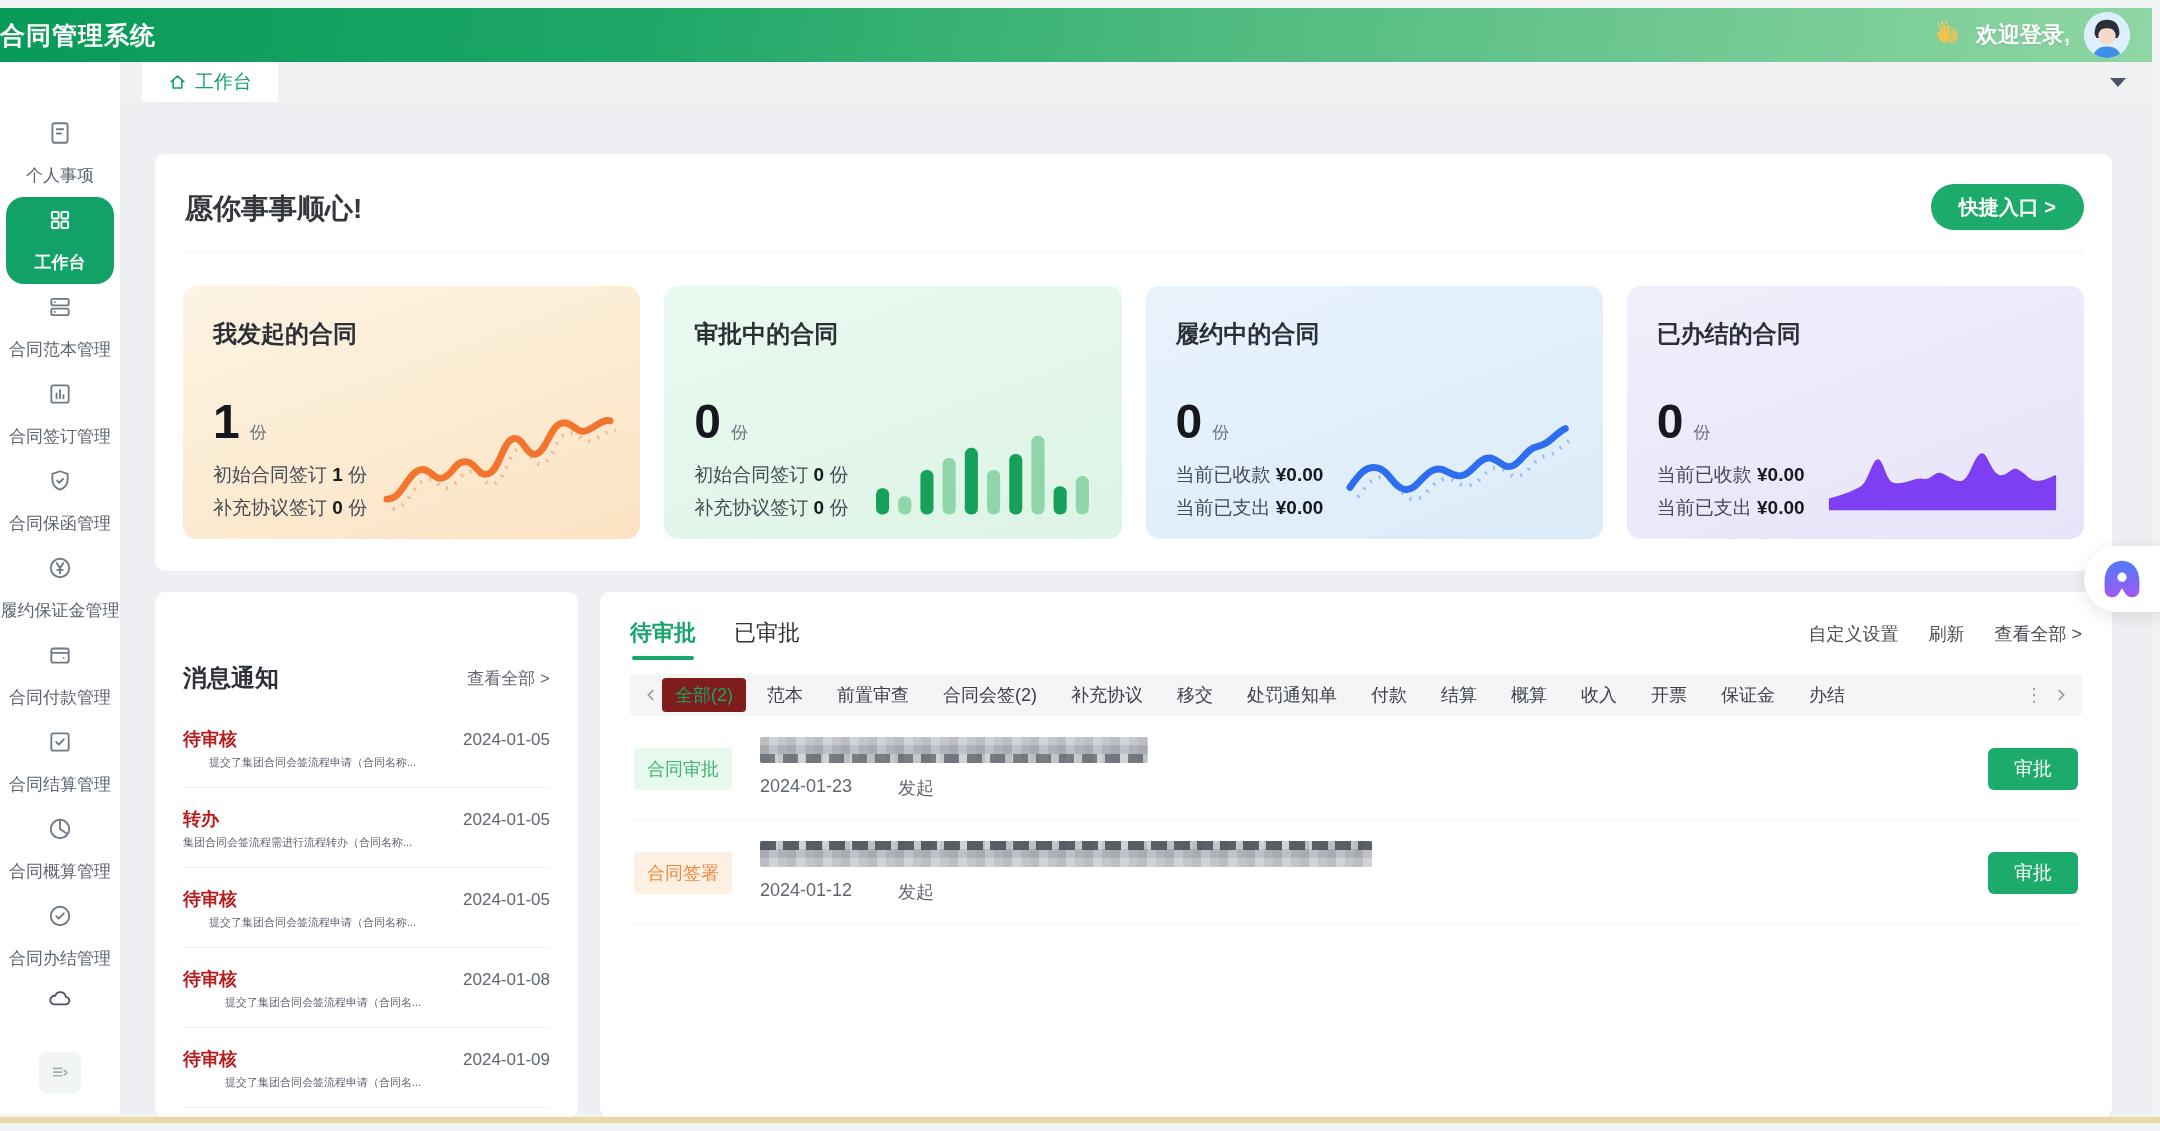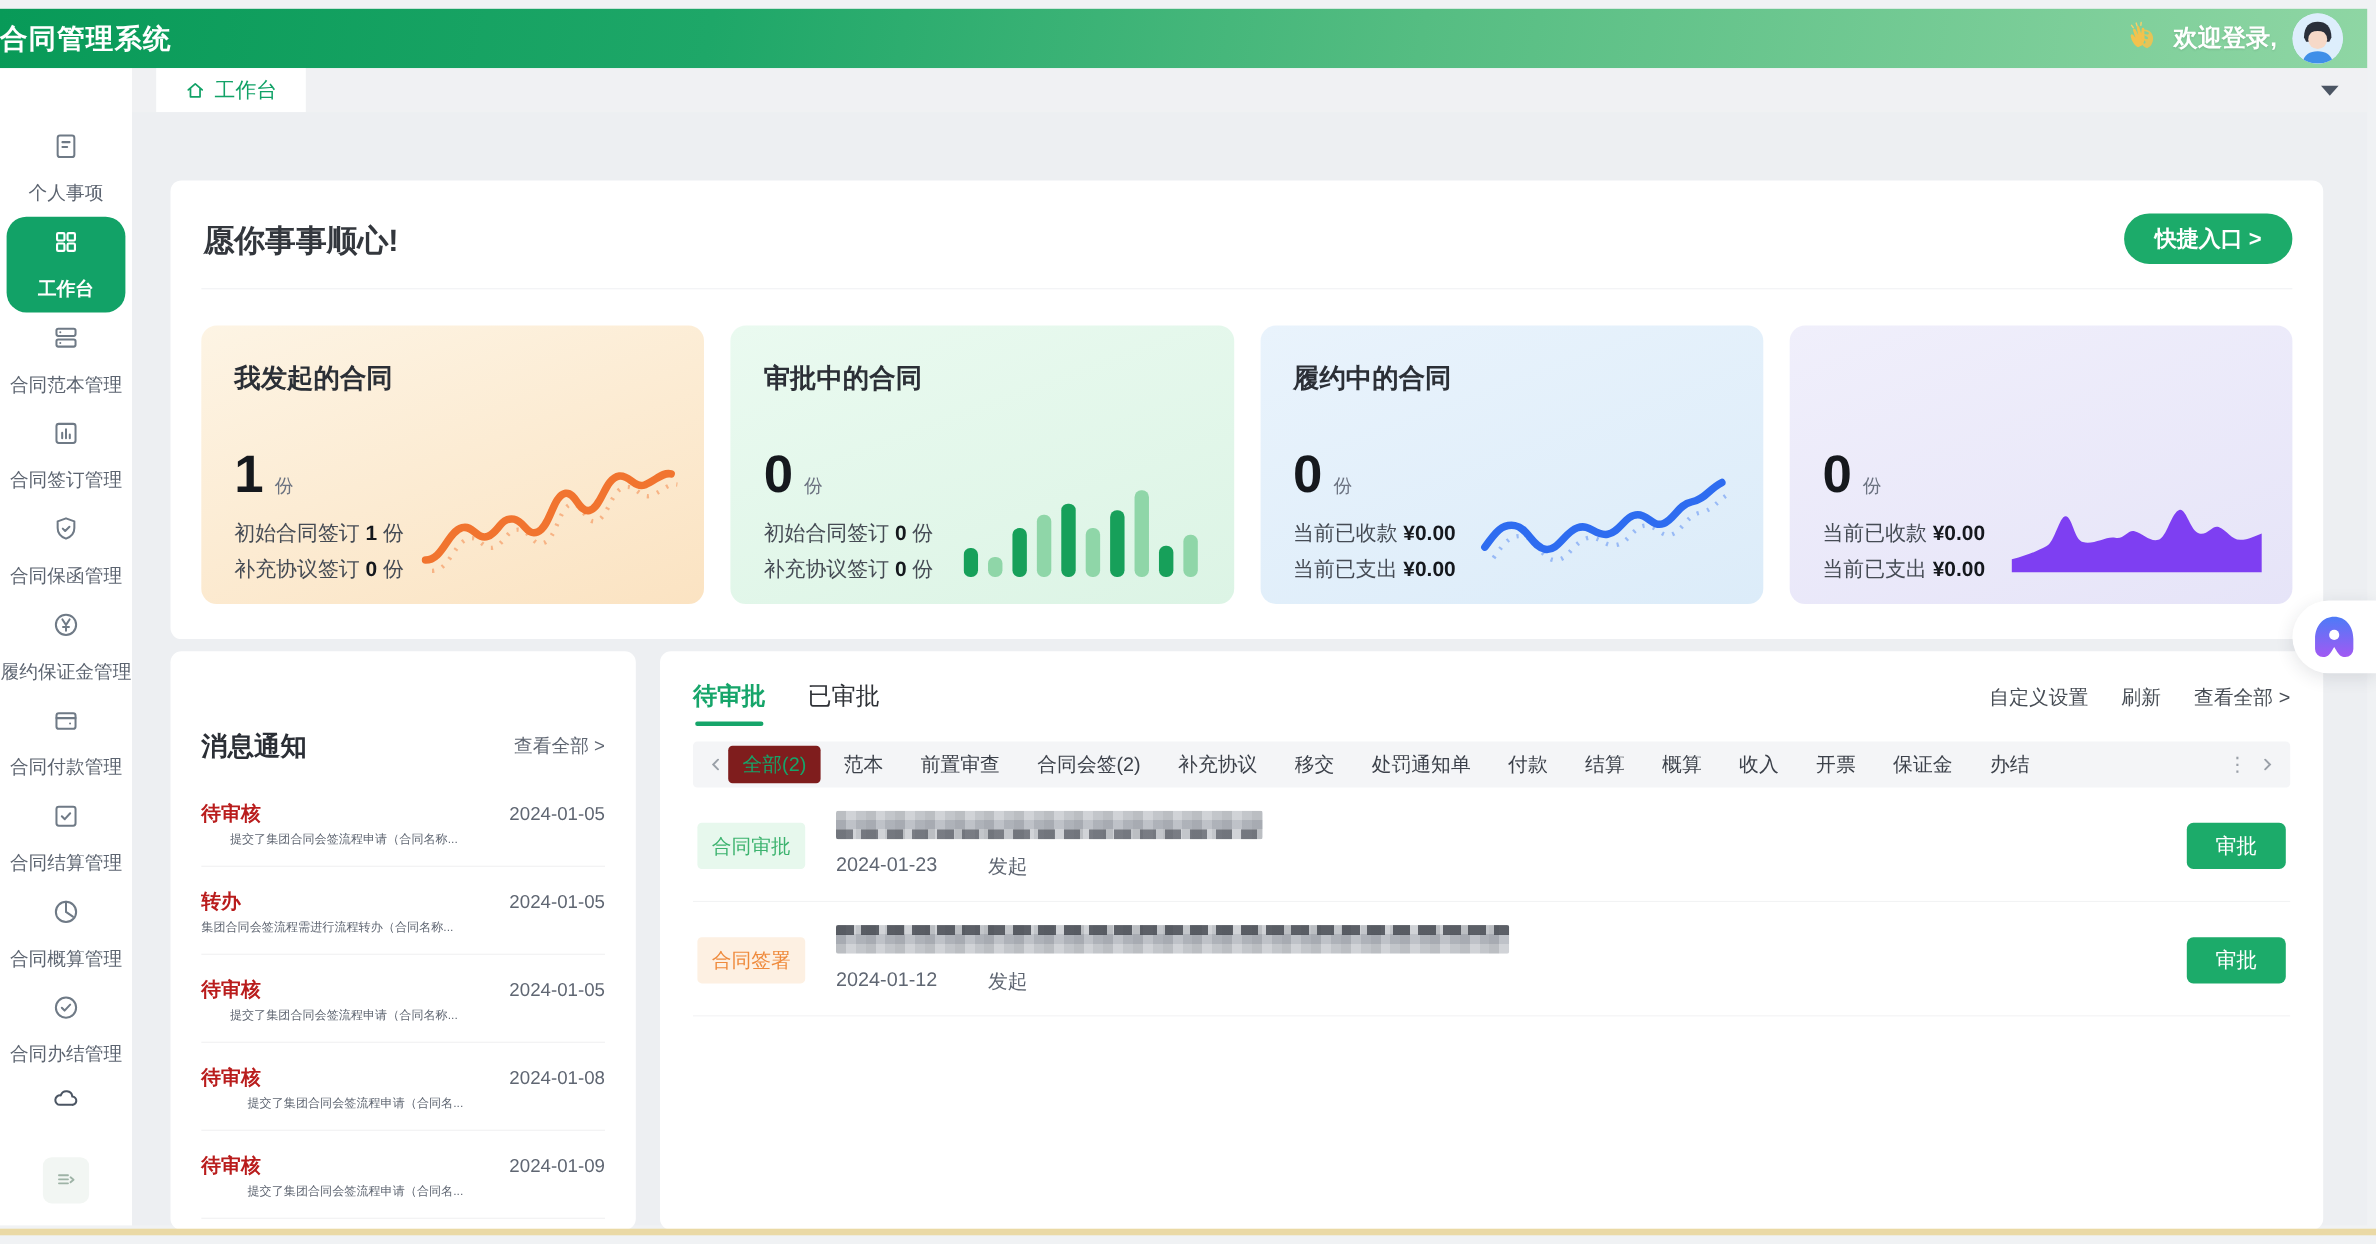--- a/index.html
+++ b/index.html
@@ -49,21 +49,21 @@
   .collapse-box {
     position:absolute; bottom:20px; left:50%; transform:translateX(-50%);
     width:42px; height:42px; border-radius:8px; background:#f2f6f3;
     display:flex; align-items:center; justify-content:center; color:#9eb3a6; cursor:pointer;
   }
   
   .main-bg { position:absolute; left:120px; top:102px; width:2032px; height:1012px; background:#edeff2; }
   .bottom-line { position:absolute; left:0; top:1117px; width:2160px; height:6px; background:#ead9a5; }
   
   .panel { background:#fff; border-radius:10px; position:absolute; }
-  .panel-top { left:155px; top:164px; width:1957px; height:417px; }
+  .panel-top { left:155px; top:154px; width:1957px; height:417px; }
   .greeting { position:absolute; left:30px; top:36px; font-size:28px; font-weight:600; color:#33373d; }
   .quick-entry {
     position:absolute; right:28px; top:30px; height:46px; padding:0 28px;
     background:#1cab6a; color:#fff; border:none; border-radius:23px;
     font-size:20px; font-weight:bold; cursor:pointer; font-family:inherit;
   }
   .top-divider { position:absolute; left:28px; right:28px; top:98px; border-top:1px solid #f1f2f4; }
   .cards-row { position:absolute; left:28px; right:28px; top:132px; display:flex; gap:24px; }
   .stat-card { flex:1; height:253px; border-radius:14px; position:relative; padding:32px 30px; cursor:pointer; }
   .card-orange { background:linear-gradient(160deg,#fdf4e4 0%,#fbe3c2 100%); }
@@ -316,20 +316,21 @@
       </div>
       <div class="card-line l1"><span>当前已收款</span> <b>¥0.00</b></div>
       <div class="card-line l2"><span>当前已支出</span> <b>¥0.00</b></div>
       <svg class="spark" width="235" height="112" viewBox="0 0 240 110">
         <path d="M6 84 C16 70 22 62 34 64 C46 66 50 84 62 86 C74 88 80 70 92 66 C104 62 108 74 120 72 C132 70 136 54 148 54 C158 54 162 66 172 62 C182 58 186 44 198 42 C210 40 214 30 226 24" fill="none" stroke="#2e6cf0" stroke-width="4" opacity=".4" stroke-dasharray="2 8" transform="translate(8,10)"></path>
         <path d="M6 84 C16 70 22 62 34 64 C46 66 50 84 62 86 C74 88 80 70 92 66 C104 62 108 74 120 72 C132 70 136 54 148 54 C158 54 162 66 172 62 C182 58 186 44 198 42 C210 40 214 30 226 24" fill="none" stroke="#2e6cf0" stroke-width="7" stroke-linecap="round"></path>
       </svg>
     </div>
 
     <div class="stat-card card-purple">
+      <div class="card-title">已办结的合同</div>
       <div class="card-count-row">
         <span class="card-count">0</span>
         <span class="card-unit">份</span>
       </div>
       <div class="card-line l1"><span>当前已收款</span> <b>¥0.00</b></div>
       <div class="card-line l2"><span>当前已支出</span> <b>¥0.00</b></div>
       <svg class="spark" width="235" height="90" viewBox="0 0 240 90">
         <path d="M4 86 L4 74 C20 70 28 66 36 62 C44 58 48 34 54 34 C60 34 62 56 70 58 C80 61 92 52 100 54 C108 56 112 46 118 48 C126 50 132 58 140 56 C148 54 152 30 160 28 C166 27 170 48 178 50 C186 52 190 42 196 44 C204 47 208 56 216 56 C224 56 230 52 236 50 L236 86 Z" fill="#7e3ff2"></path>
       </svg>
     </div>

